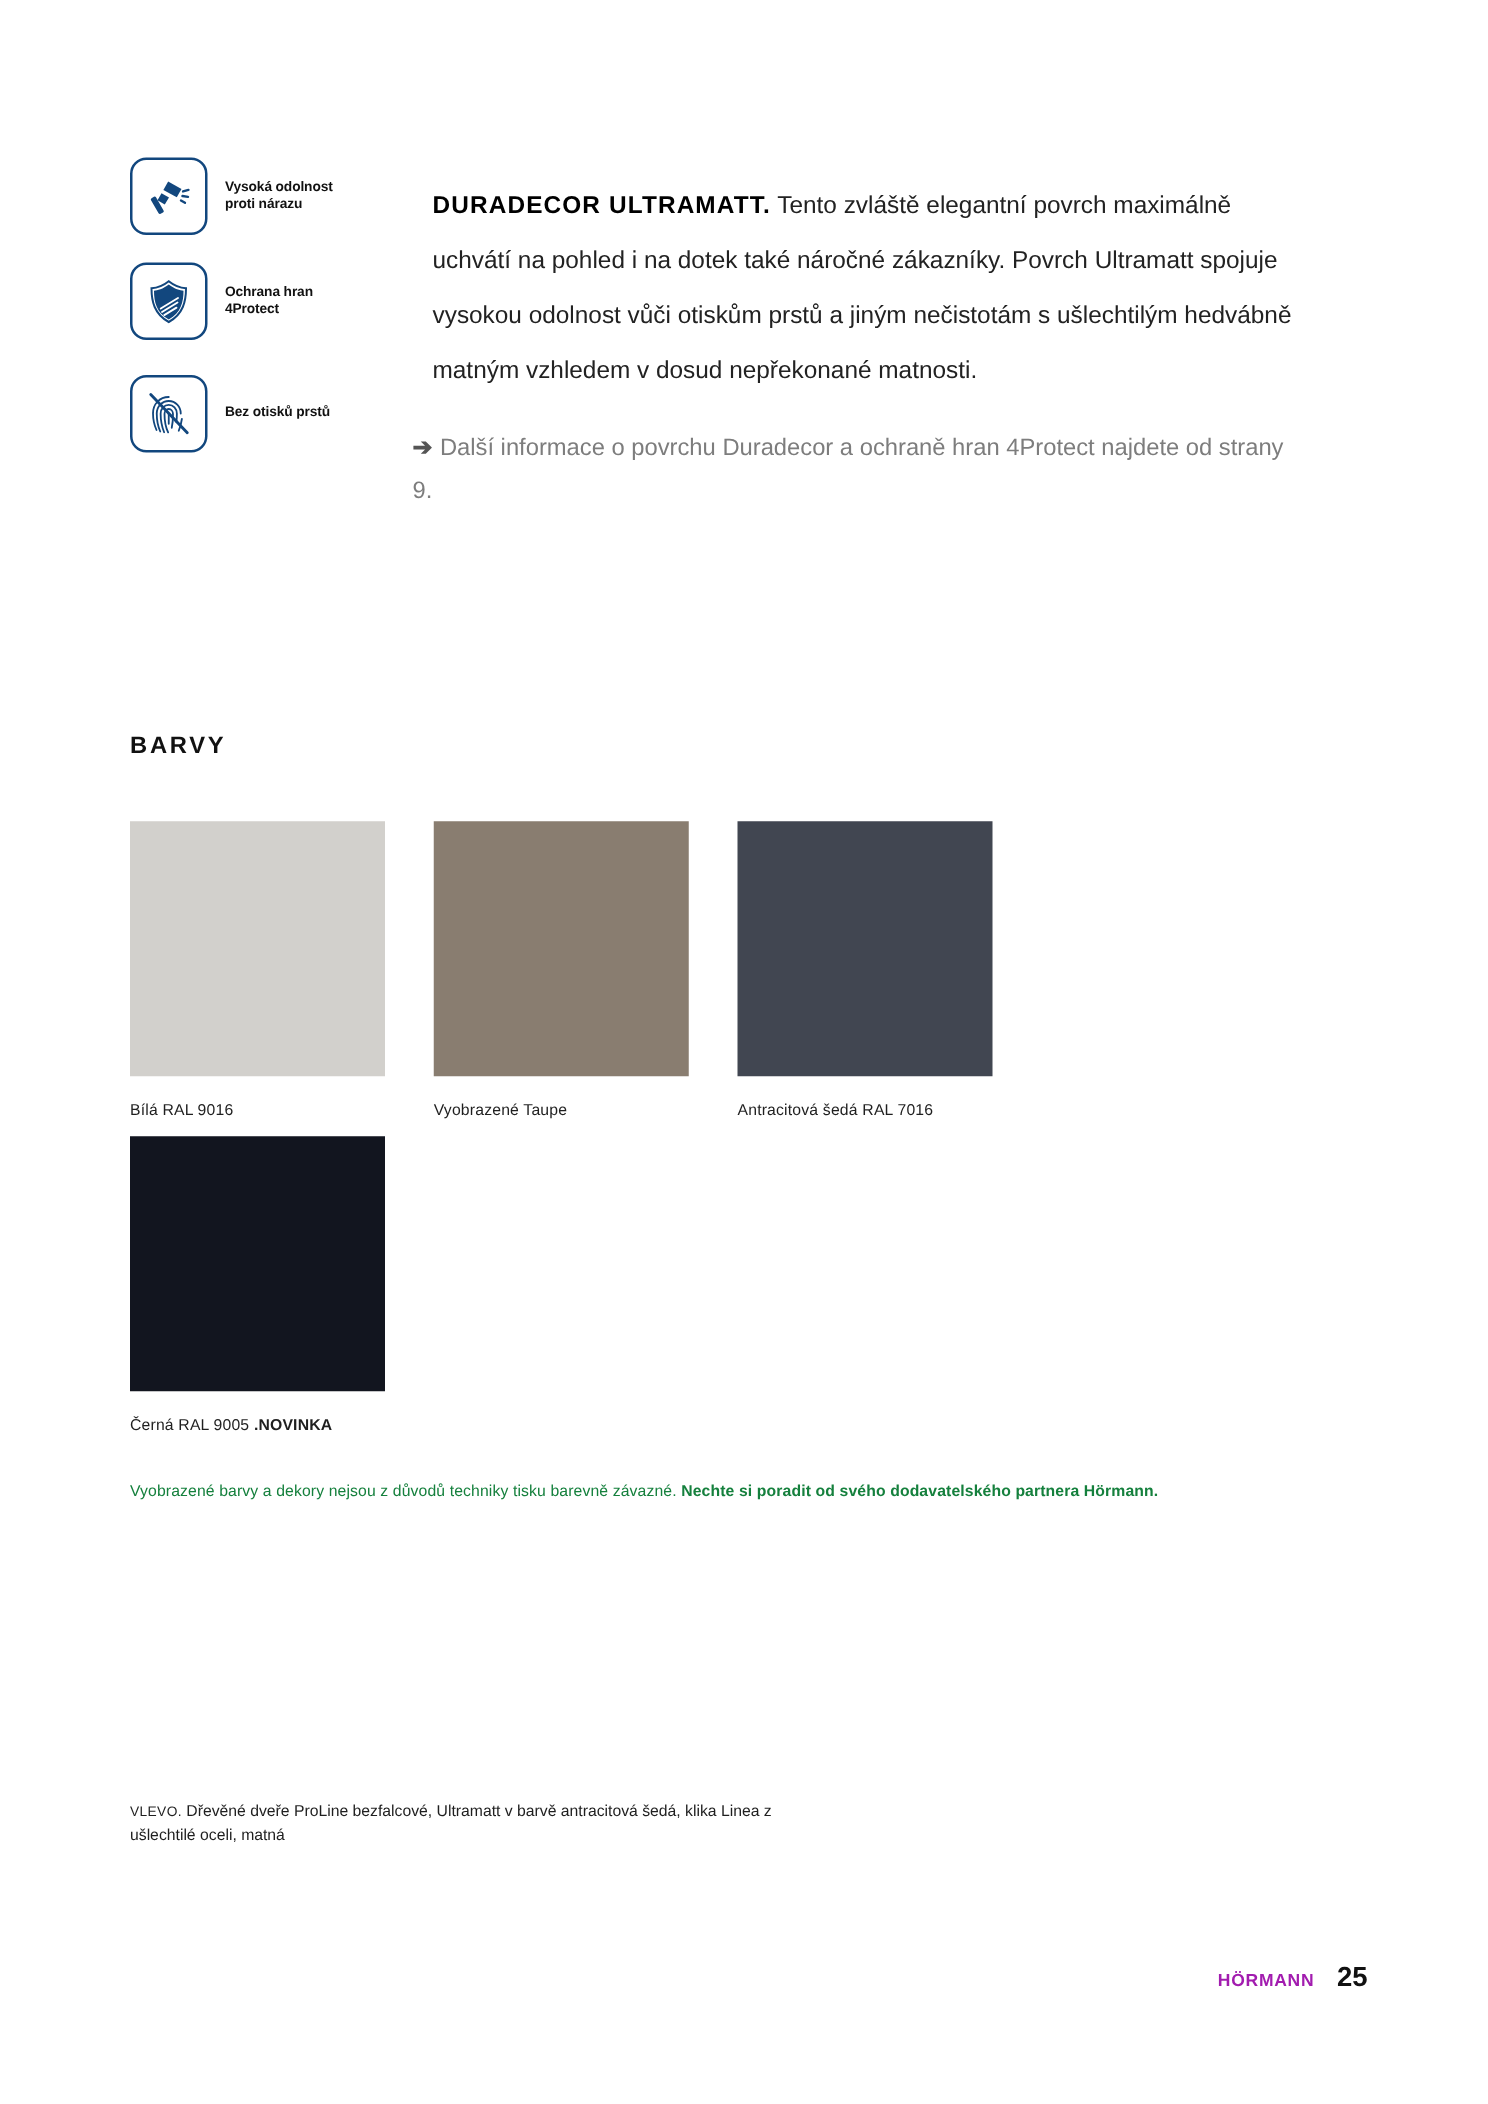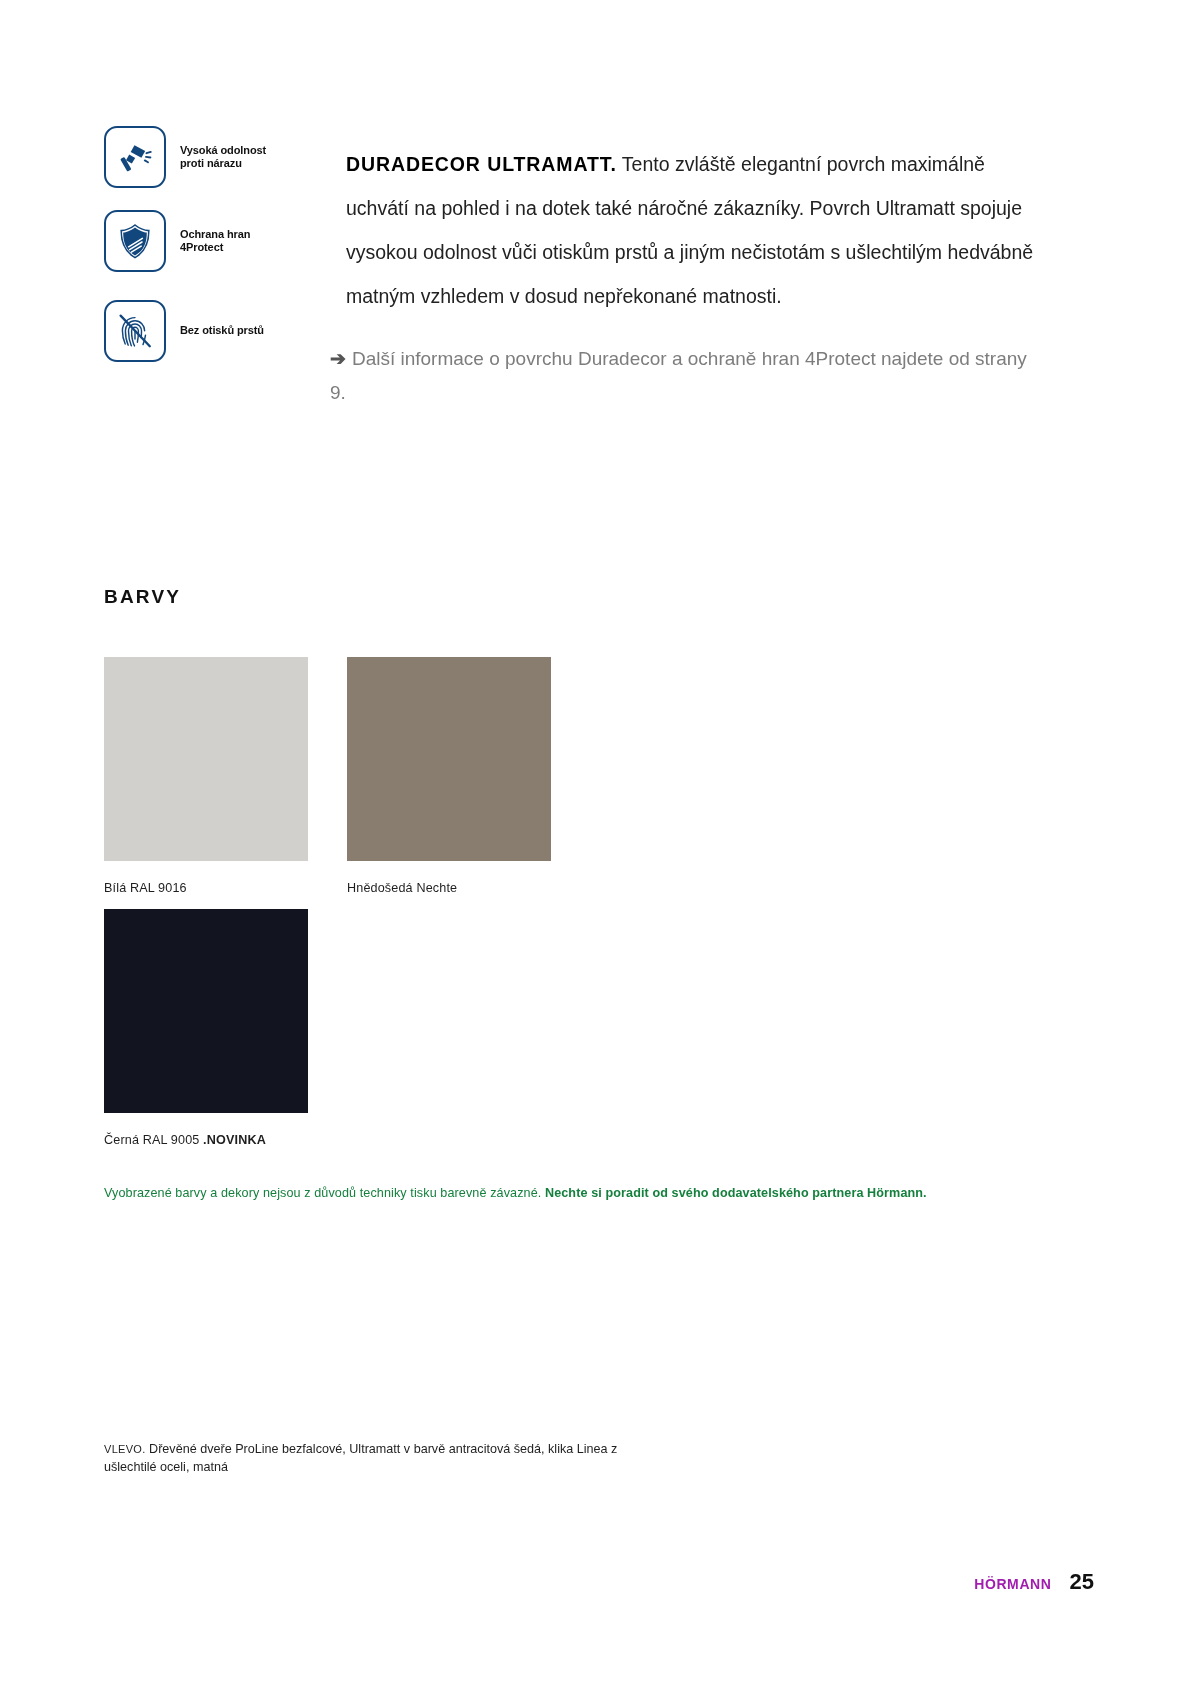--- a/index.html
+++ b/index.html
@@ -249,21 +249,25 @@
   <h2 class="section-title">BARVY</h2>
 
   <div class="swatch-grid">
     <div class="swatch-row">
       <div class="swatch-cell">
         <span class="swatch-chip" style="background: rgb(210, 208, 204);"></span>
         <div class="swatch-caption"><span>Bílá RAL 9016</span></div>
       </div>
       <div class="swatch-cell">
         <span class="swatch-chip" style="background: rgb(137, 125, 112);"></span>
-        <div class="swatch-caption"><span>Hnědošedá Nechte</span></div>
+        <div class="swatch-caption"><span>Vyobrazené Taupe</span></div>
+      </div>
+      <div class="swatch-cell">
+        <span class="swatch-chip" style="background: rgb(65, 70, 81);"></span>
+        <div class="swatch-caption"><span>Antracitová šedá RAL 7016</span></div>
       </div>
     </div>
 
     <div class="swatch-row">
       <div class="swatch-cell">
         <span class="swatch-chip" style="background: rgb(18, 21, 31);"></span>
         <div class="swatch-caption"><span>Černá RAL 9005 </span><span class="badge">.NOVINKA</span></div>
       </div>
     </div>
   </div>

